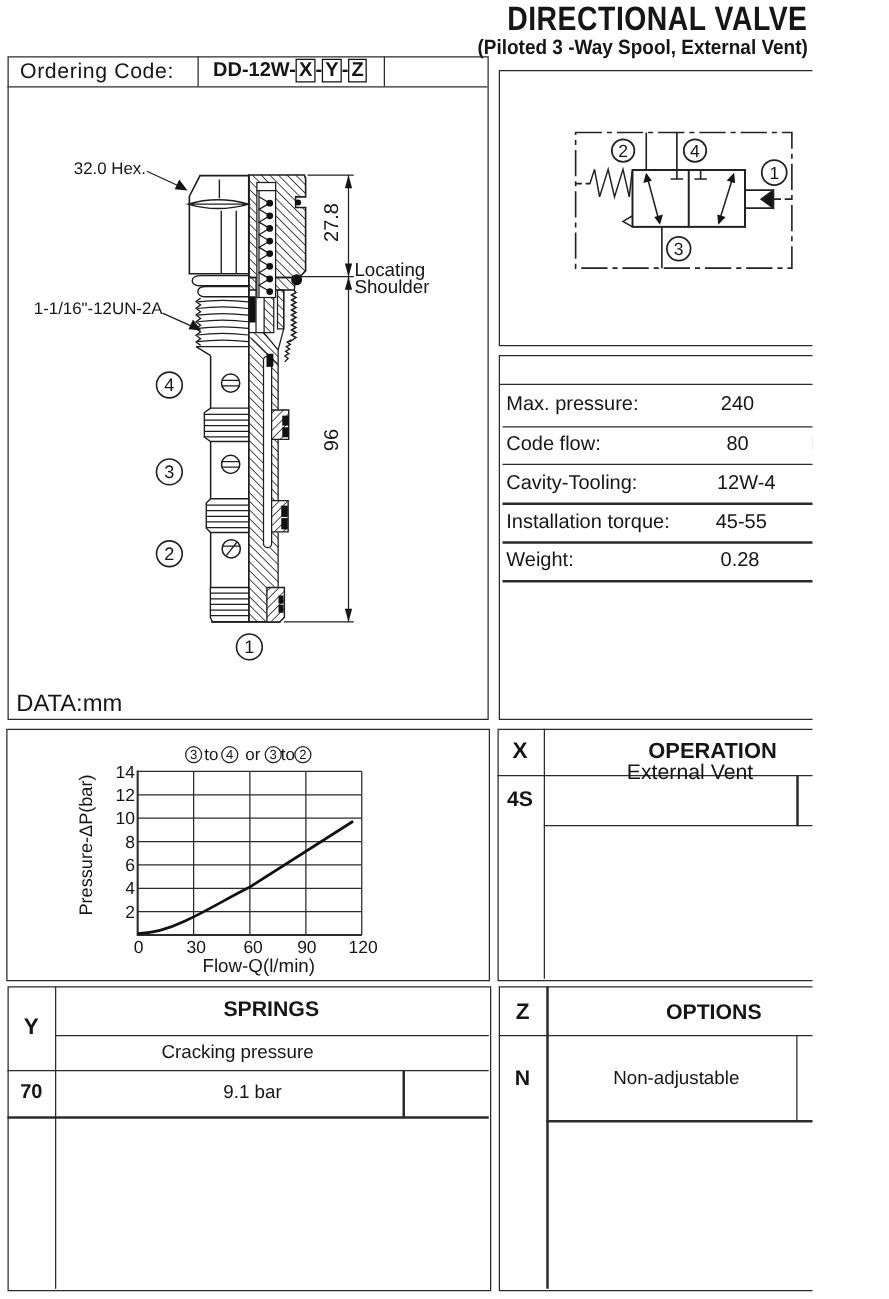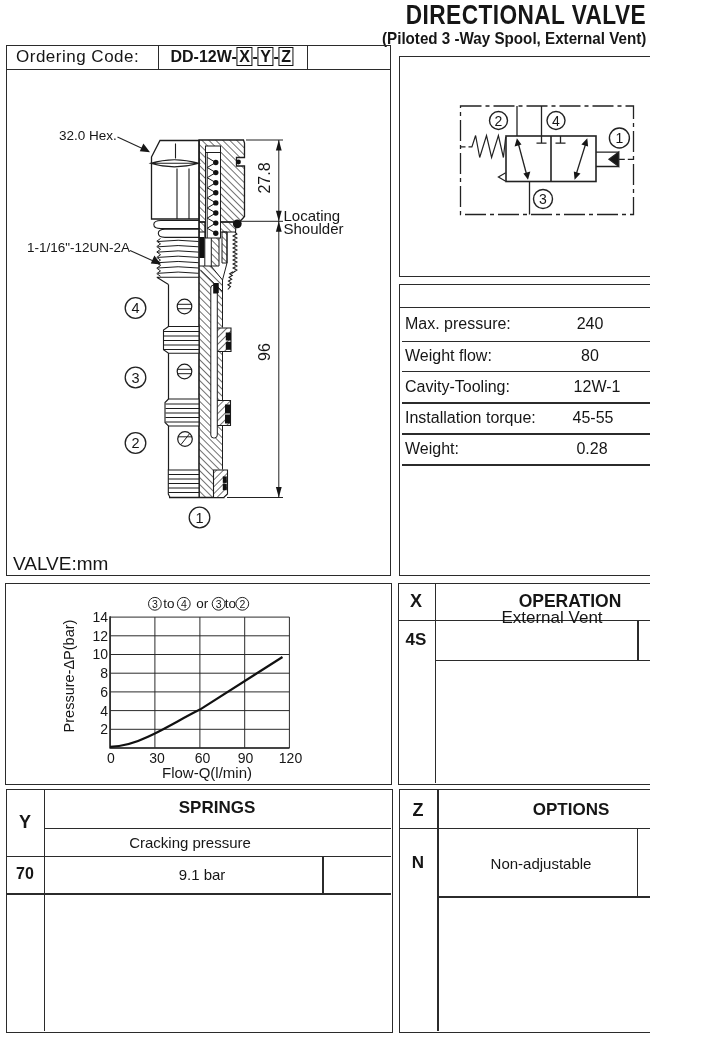--- a/index.html
+++ b/index.html
@@ -22,40 +22,40 @@
 <div class="hl" style="left:6px;top:68.5px;width:384px"></div>
 
 <div class="vl" style="left:157.5px;top:45px;height:24px"></div>
 
 <div class="vl" style="left:306.5px;top:45px;height:24px"></div>
 
 <div class="t" style="left:16px;top:57px;font-size:17px;letter-spacing:.5px;transform:translateY(-50%)">Ordering Code:</div>
 
 <div class="t b" style="left:232px;top:57px;font-size:16px;transform:translate(-50%,-50%)">DD-12W-<span style="border:1.6px solid #111;padding:0 1.5px">X</span>-<span style="border:1.6px solid #111;padding:0 1.5px">Y</span>-<span style="border:1.6px solid #111;padding:0 1.5px">Z</span></div>
 
-<div class="t" style="left:13px;top:564px;font-size:19px;transform:translateY(-50%)">VALVE:mm</div>
+<div class="t" style="left:13px;top:564px;font-size:19px;transform:translateY(-50%)">DATA:mm</div>
 
 <div class="box" style="left:398.5px;top:56px;width:306.5px;height:218.5px"></div>
 
 <div class="box" style="left:398.5px;top:283.5px;width:306.5px;height:290.5px"></div>
 
 <div class="hl" style="left:400px;top:306.5px;width:303px"></div>
 
 <div class="t" style="left:405px;top:324px;font-size:16px;transform:translateY(-50%)">Max. pressure:</div>
 <div class="t" style="left:590px;top:324px;font-size:16px;transform:translate(-50%,-50%)">240</div>
 <div class="t" style="left:669px;top:324px;font-size:16px;transform:translate(-50%,-50%)">bar</div>
 <div class="hl" style="left:402px;top:340.5px;width:299px"></div>
 
-<div class="t" style="left:405px;top:356px;font-size:16px;transform:translateY(-50%)">Weight flow:</div>
+<div class="t" style="left:405px;top:356px;font-size:16px;transform:translateY(-50%)">Code flow:</div>
 <div class="t" style="left:590px;top:356px;font-size:16px;transform:translate(-50%,-50%)">80</div>
 <div class="t" style="left:666px;top:356px;font-size:16px;transform:translate(-50%,-50%)">l/min</div>
 <div class="hl" style="left:402px;top:370.5px;width:299px"></div>
 
 <div class="t" style="left:405px;top:387px;font-size:16px;transform:translateY(-50%)">Cavity-Tooling:</div>
-<div class="t" style="left:597px;top:387px;font-size:16px;transform:translate(-50%,-50%)">12W-1</div>
+<div class="t" style="left:597px;top:387px;font-size:16px;transform:translate(-50%,-50%)">12W-4</div>
 <div class="hl" style="left:402px;top:402px;width:299px"></div>
 
 <div class="t" style="left:405px;top:418px;font-size:16px;transform:translateY(-50%)">Installation torque:</div>
 <div class="t" style="left:593px;top:418px;font-size:16px;transform:translate(-50%,-50%)">45-55</div>
 <div class="t" style="left:666px;top:418px;font-size:16px;transform:translate(-50%,-50%)">Nm</div>
 <div class="hl" style="left:402px;top:433px;width:299px"></div>
 
 <div class="t" style="left:405px;top:449px;font-size:16px;transform:translateY(-50%)">Weight:</div>
 <div class="t" style="left:592px;top:449px;font-size:16px;transform:translate(-50%,-50%)">0.28</div>
 <div class="t" style="left:675px;top:449px;font-size:20px;transform:translate(-50%,-50%)">kg</div>

